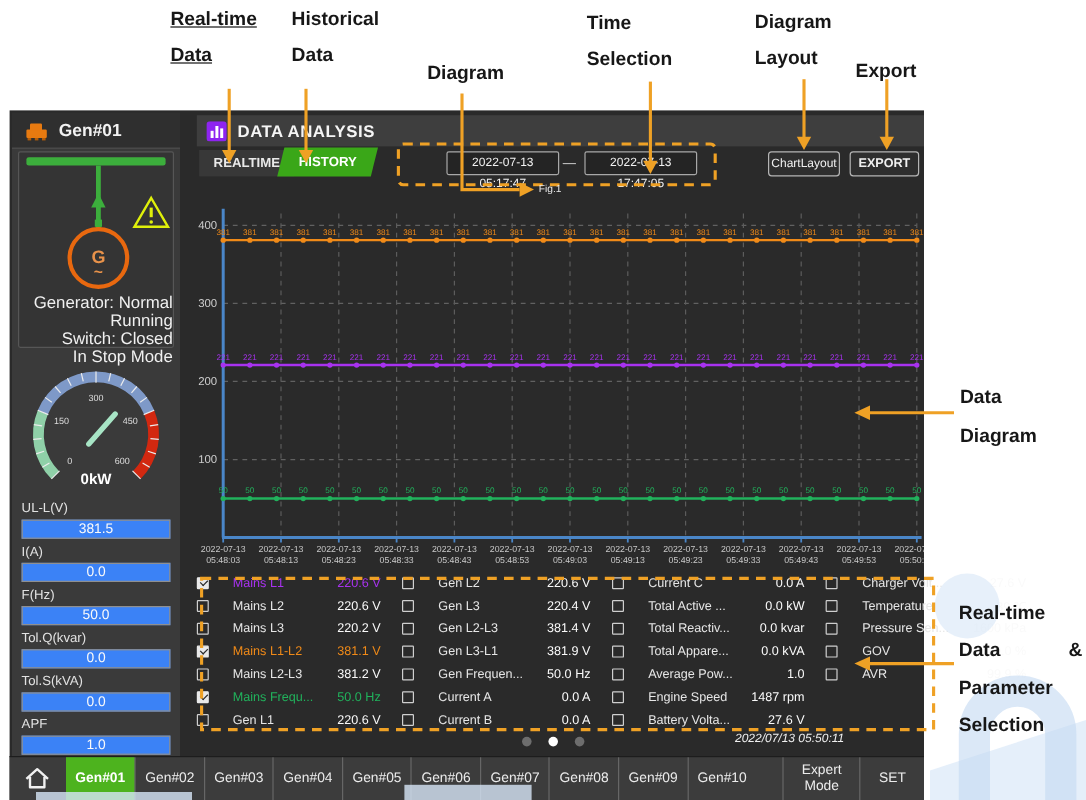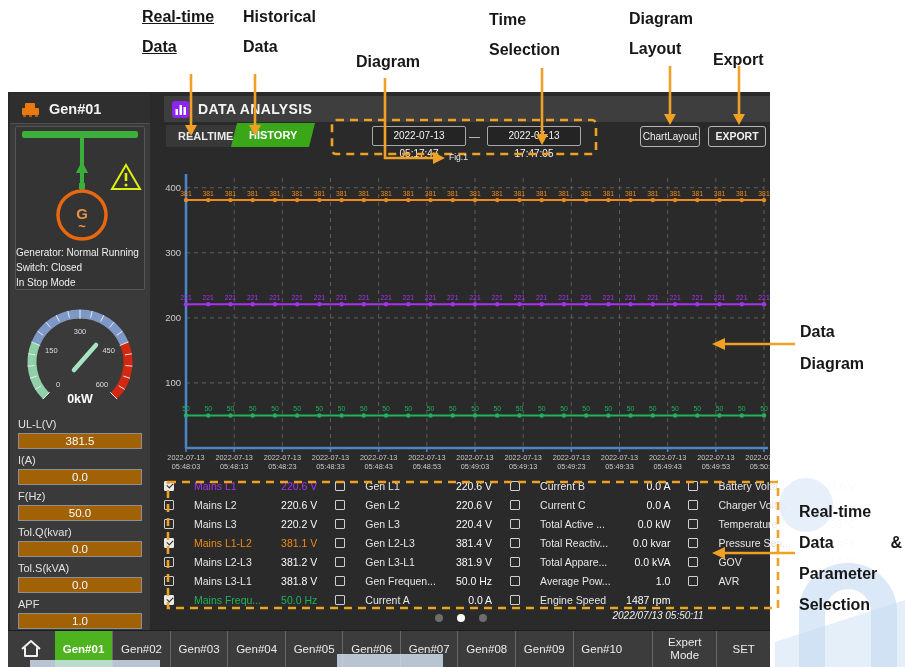--- a/index.html
+++ b/index.html
@@ -25,27 +25,27 @@
   
   .app { position:absolute; left:8px; top:92px; width:762px; height:575px; background:#2a2a2a; z-index:10; }
 
   
   .sidebar { position:absolute; left:2px; top:2px; width:140px; height:536px; background:#3a3a3a; }
   .sb-head { position:absolute; left:0; top:0; width:140px; height:30px; background:#2f2f2f;
              border-bottom:1px solid #505050; display:flex; align-items:center; gap:7px; padding-left:10px; }
   .sb-head .ttl { color:#f2f2f2; font-size:14.5px; font-weight:700; }
   .sb-panel { position:absolute; left:5px; top:32px; width:130px; height:164px; background:#343434;
               border:1px solid #565656; border-radius:2px; }
-  .sb-status { position:absolute; left:0; top:118px; width:100%; text-align:left;
-               color:#f0f0f0; font-size:10px; line-height:15px; }
+  .sb-status { position:absolute; left:0; top:118px; width:100%; text-align:right;
+               color:#f0f0f0; font-size:14px; line-height:15px; }
   .gauge-svg { position:absolute; left:5px; top:206px; width:130px; height:112px; }
   .sb-fields { position:absolute; left:8px; top:324px; width:124px; }
   .field { margin-bottom:5px; }
   .flabel { color:#e2e2e2; font-size:11px; height:13px; }
-  .fbox { margin-top:2px; height:16px; background:#a16207; border:1px solid #8f8f8f;
+  .fbox { margin-top:2px; height:16px; background:#3b82f6; border:1px solid #8f8f8f;
           color:#fafafa; font-size:11.5px; text-align:center; line-height:15px; }
 
   
   .main { position:absolute; left:146px; top:0; width:616px; height:538px; }
   .m-head { position:absolute; left:10px; top:4px; width:606px; height:26px; background:#3e3e3e;
             display:flex; align-items:center; gap:9px; padding-left:8px; }
   .m-head .ttl { color:#f5f5f5; font-size:14px; font-weight:700; letter-spacing:.4px; }
 
   .toolbar { position:absolute; left:0; top:30px; width:616px; height:28px; }
   .btn-rt { position:absolute; left:12px; top:3px; height:22px; padding:0 12px; background:#383838;
@@ -517,25 +517,20 @@
             <span class="cb checked"></span>
             <span class="pl" style="color: rgb(240, 138, 24);">Mains L1-L2</span>
             <span class="pv" style="color: rgb(240, 138, 24);">381.1 V</span>
           </label>
           <label class="cell">
             <span class="cb"></span>
             <span class="pl">Mains L2-L3</span>
             <span class="pv">381.2 V</span>
           </label>
           <label class="cell">
-            <span class="cb"></span>
-            <span class="pl">Mains L3-L1</span>
-            <span class="pv">381.8 V</span>
-          </label>
-          <label class="cell">
             <span class="cb checked"></span>
             <span class="pl" style="color: rgb(33, 178, 92);">Mains Frequ...</span>
             <span class="pv" style="color: rgb(33, 178, 92);">50.0 Hz</span>
           </label>
           <label class="cell">
             <span class="cb"></span>
             <span class="pl">Gen L1</span>
             <span class="pv">220.6 V</span>
           </label>
           <label class="cell">

